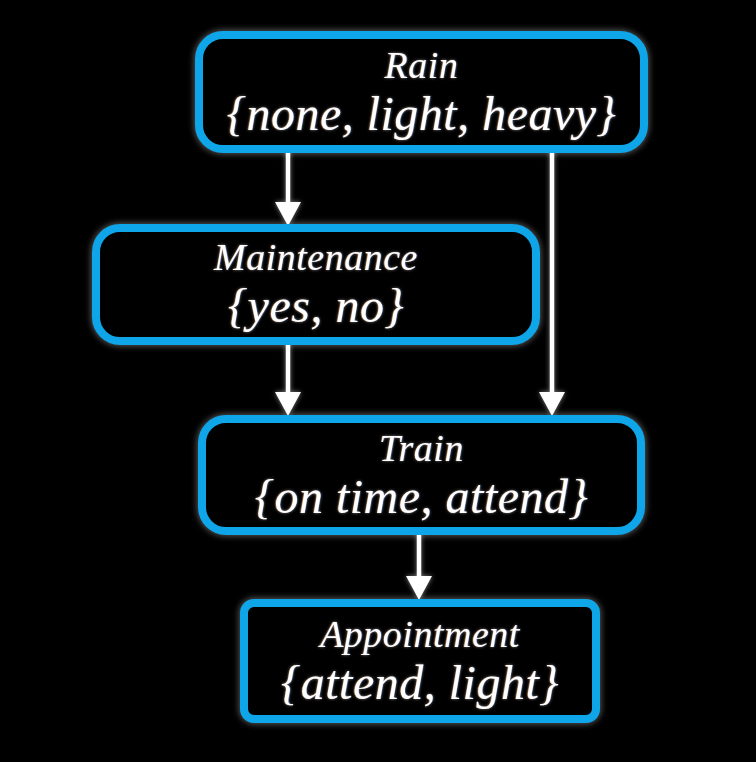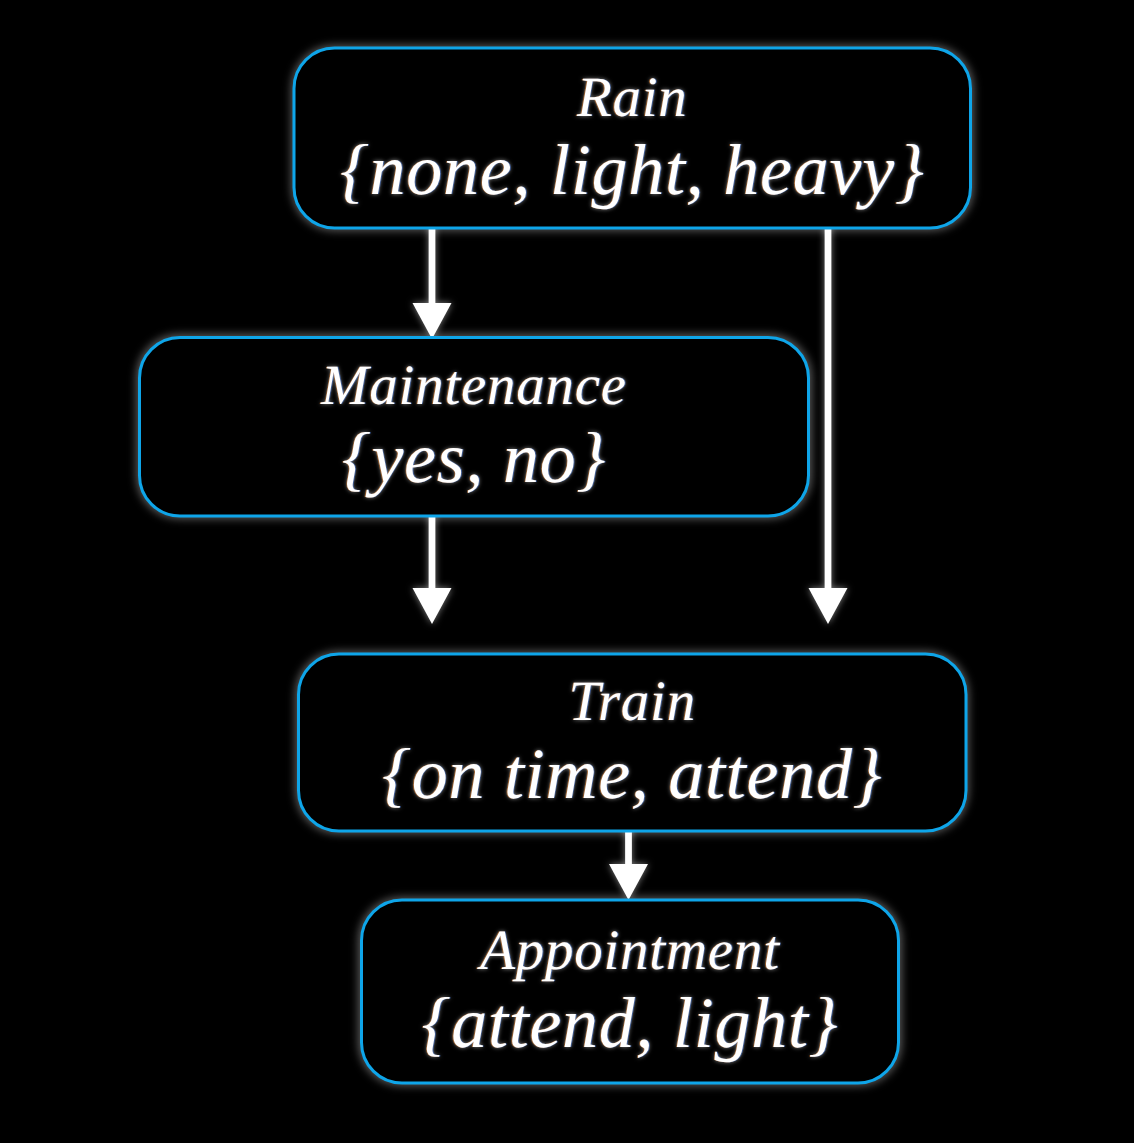--- a/index.html
+++ b/index.html
@@ -14,21 +14,21 @@
     height: 762px;
     background: #000000;
     overflow: hidden;
     font-family: "Liberation Serif", "DejaVu Serif", serif;
   }
 
   
   .node {
     position: absolute;
     box-sizing: border-box;
-    border: 2px solid #0ea5e9;
+    border: 8px solid #0ea5e9;
     border-radius: 28px;
     background: #000000;
     display: flex;
     flex-direction: column;
     align-items: center;
     justify-content: center;
     box-shadow: 0 0 6px 1px rgba(255,255,255,0.35);
     text-align: center;
     line-height: 1.08;
   }
@@ -42,22 +42,22 @@
     text-shadow:
       -0.6px 0 0 rgba(255,140,40,0.45),
        0.6px 0 0 rgba(80,140,255,0.45),
        0 0 3px rgba(255,255,255,0.55);
   }
   .node .name   { font-size: 38px; letter-spacing: 0.5px; }
   .node .states { font-size: 48px; letter-spacing: 0.5px; margin-top: 2px; }
 
   #node-rain        { left: 195px; top: 31px;  width: 453px; height: 122px; }
   #node-maintenance { left: 92px;  top: 224px; width: 448px; height: 121px; }
-  #node-train       { left: 198px; top: 435px; width: 447px; height: 120px; }
-  #node-appointment { left: 240px; top: 599px; width: 360px; height: 124px; }
+  #node-train       { left: 198px; top: 415px; width: 447px; height: 120px; }
+  #node-appointment { left: 240px; top: 599px; width: 360px; height: 124px; border-radius: 14px; }
 
   
   .edge {
     position: absolute;
     pointer-events: none;
   }
   .edge svg { display: block; overflow: visible; }
   .edge-line {
     stroke: #ffffff;
     stroke-width: 4.5;

